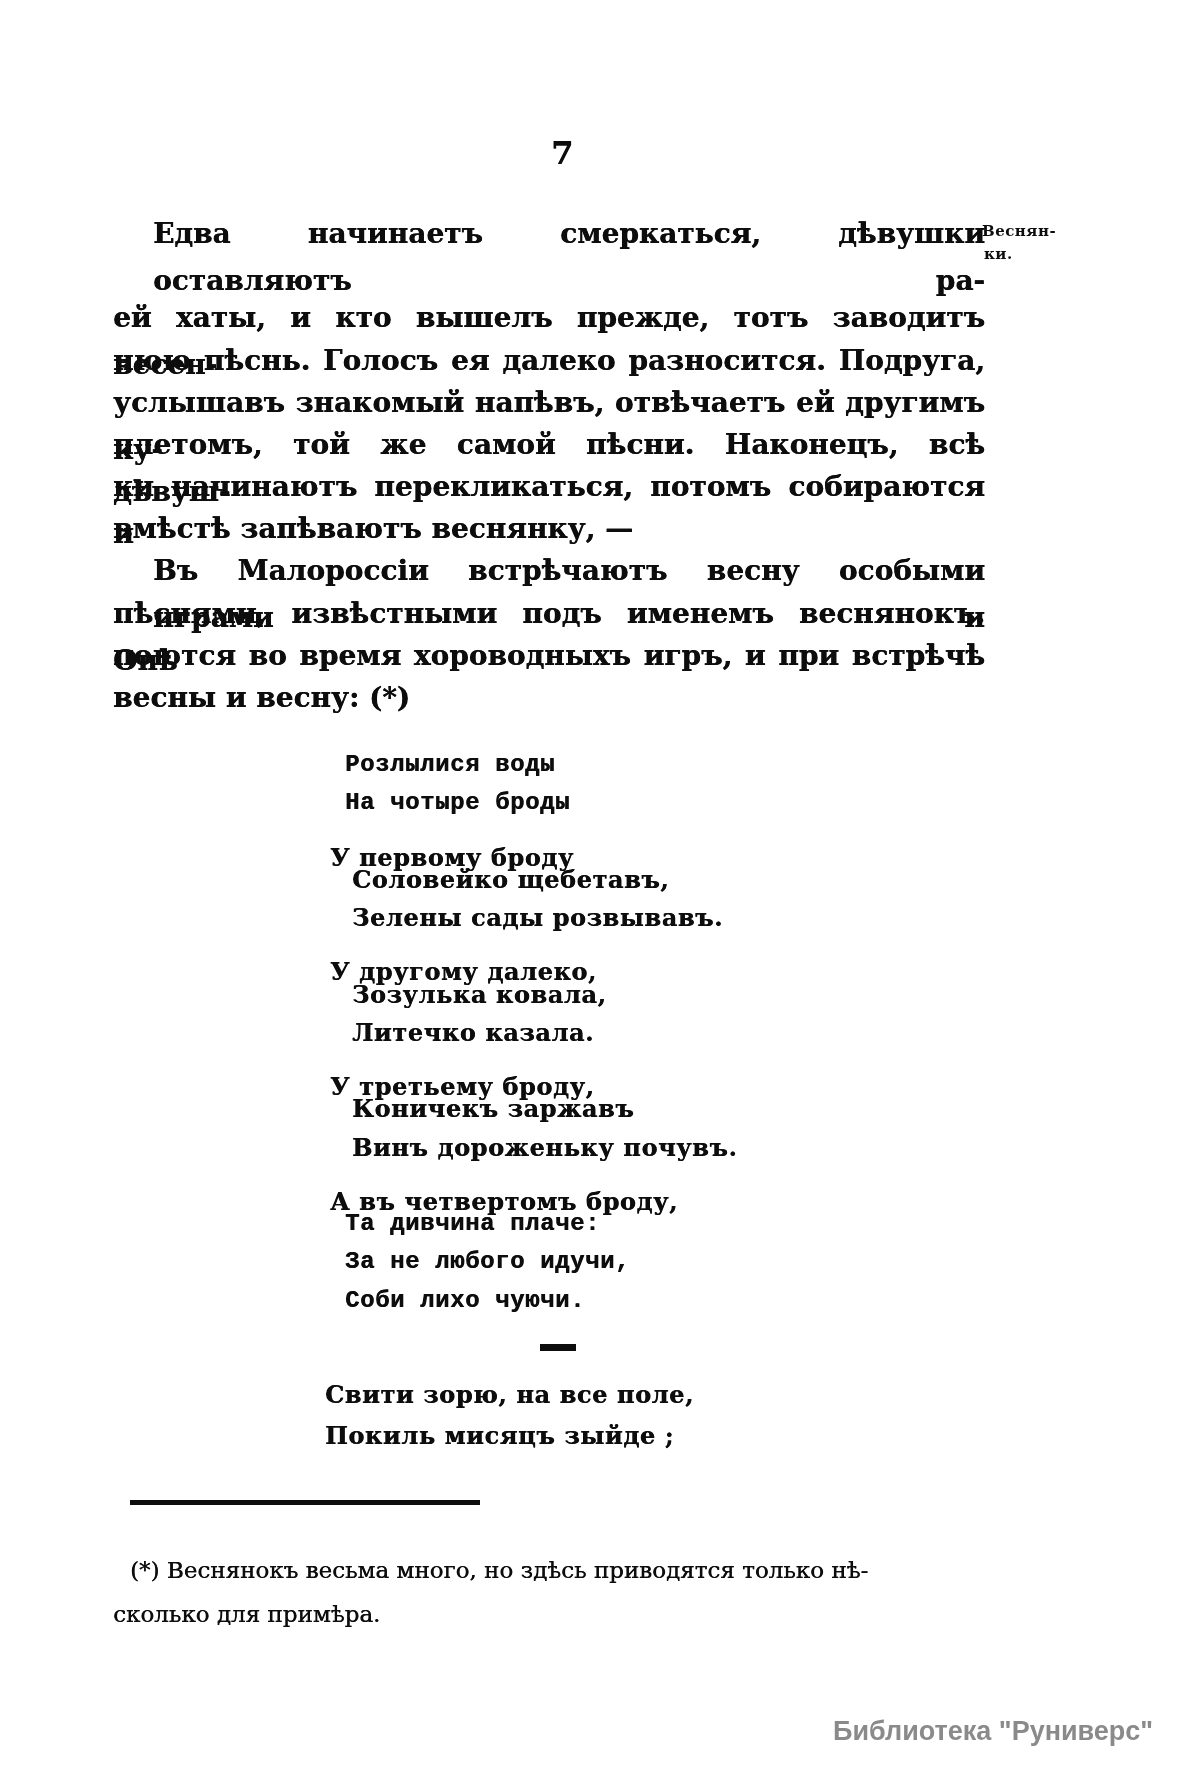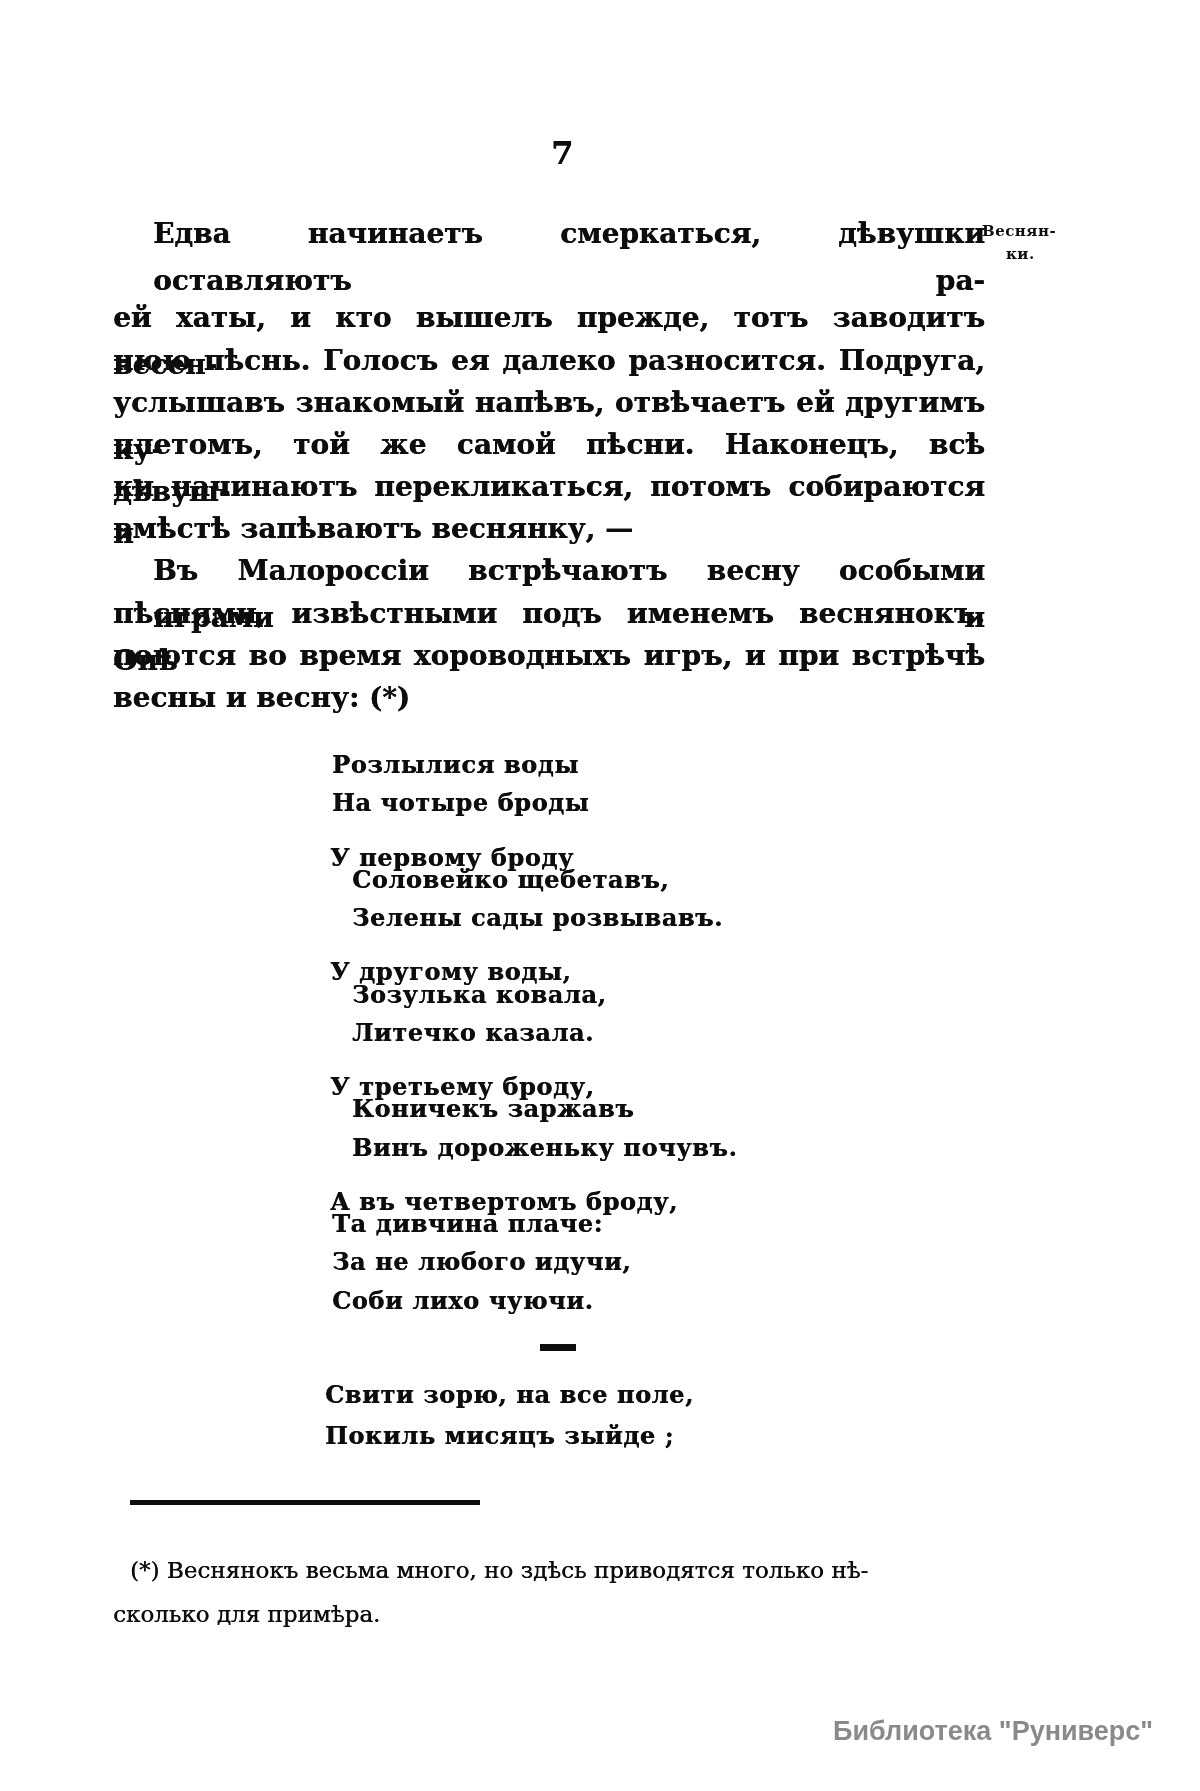--- a/index.html
+++ b/index.html
@@ -28,21 +28,21 @@
   
   .margin-note {
     position: absolute;
     top: 220px;
     left: 982px;
     font-size: 15px;
     font-weight: bold;
     line-height: 23px;
     letter-spacing: 0.5px;
   }
-  .margin-note .mn2 { margin-left: 24px; }
+  .margin-note .mn2 { margin-left: 2px; }
   
   .bl {
     position: absolute;
     left: 113px;
     width: 872px;
     font-size: 28px;
     font-weight: bold;
     line-height: 47px;
     white-space: nowrap;
     text-shadow: 0.4px 0 0 currentColor;
@@ -60,21 +60,21 @@
   .pl {
     position: absolute;
     font-size: 24px;
     font-weight: bold;
     line-height: 30px;
     letter-spacing: 0.6px;
     white-space: nowrap;
     text-shadow: 0.4px 0 0 currentColor;
   }
   .p0 { left: 330px; margin-top: 16px; }
-  .p1 { left: 332px; }
+  .p1 { left: 345px; font-family: Liberation Mono, monospace; }
   .p2 { left: 352px; }
   .s2 { left: 325px; }
   
   .stanza-divider {
     position: absolute;
     top: 1344px;
     left: 540px;
     width: 36px;
     height: 7px;
     background: #0d0d0d;
@@ -131,21 +131,21 @@
   <div class="bl j ind" style="top:547px">Въ Малороссіи встрѣчаютъ весну особыми играми и</div>
   <div class="bl j" style="top:590px">пѣснями, извѣстными подъ именемъ веснянокъ. Онѣ</div>
   <div class="bl j" style="top:632px">поются во время хороводныхъ игръ, и при встрѣчѣ</div>
   <div class="bl" style="top:674px">весны и весну: (*)</div>
 
   <div class="pl p1" style="top:750px">Розлылися воды</div>
   <div class="pl p1" style="top:788px">На чотыре броды</div>
   <div class="pl p0" style="top:827px">У первому броду</div>
   <div class="pl p2" style="top:865px">Соловейко щебетавъ,</div>
   <div class="pl p2" style="top:903px">Зелены сады розвывавъ.</div>
-  <div class="pl p0" style="top:941px">У другому воды,</div>
+  <div class="pl p0" style="top:941px">У другому далеко,</div>
   <div class="pl p2" style="top:980px">Зозулька ковала,</div>
   <div class="pl p2" style="top:1018px">Литечко казала.</div>
   <div class="pl p0" style="top:1056px">У третьему броду,</div>
   <div class="pl p2" style="top:1094px">Коничекъ заржавъ</div>
   <div class="pl p0" style="top:1171px">А въ четвертомъ броду,</div>
   <div class="pl p2" style="top:1133px">Винъ дороженьку почувъ.</div>
   <div class="pl p1" style="top:1209px">Та дивчина плаче:</div>
   <div class="pl p1" style="top:1247px">За не любого идучи,</div>
   <div class="pl p1" style="top:1286px">Соби лихо чуючи.</div>
 

